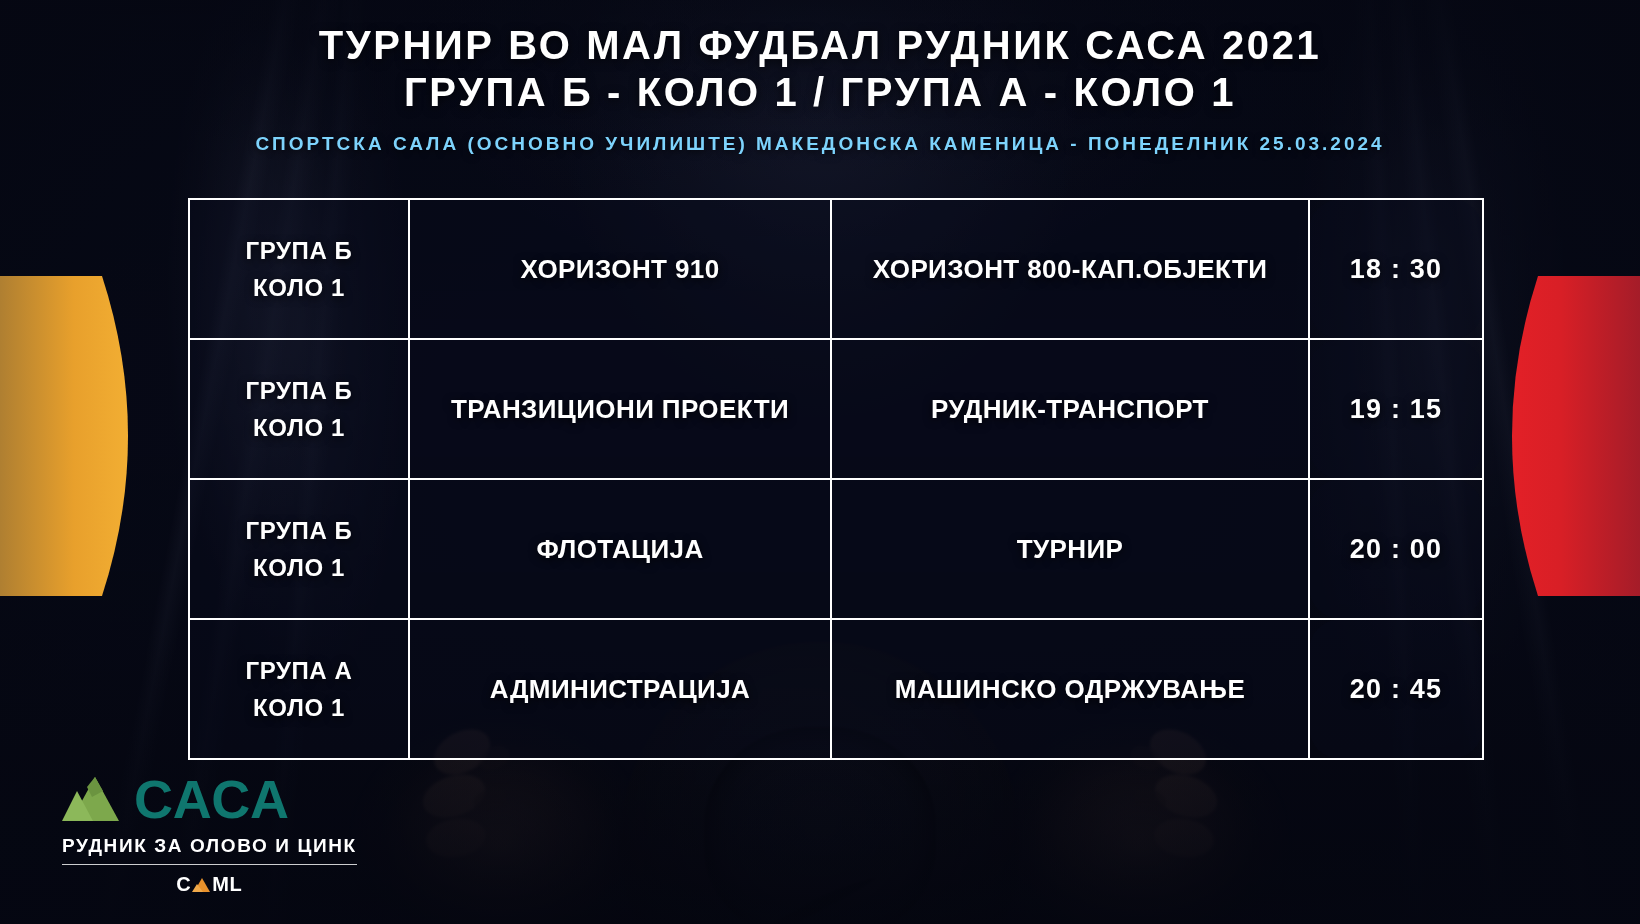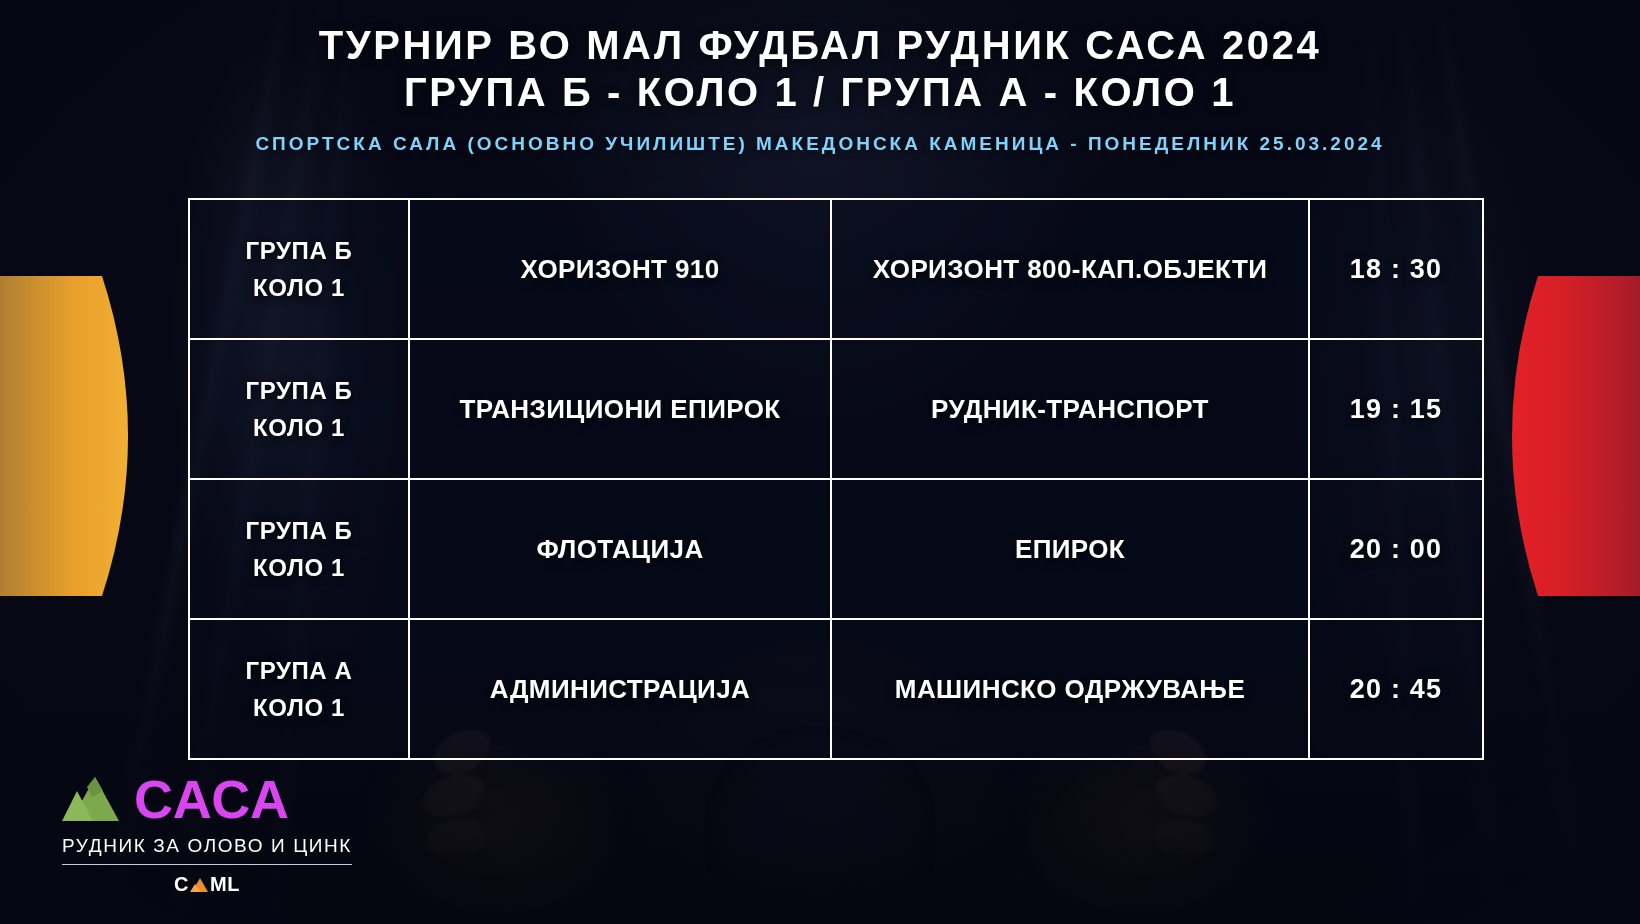--- a/index.html
+++ b/index.html
@@ -239,32 +239,32 @@
     z-index: 6;
   }
 
   .logo-row {
     display: flex;
     align-items: center;
     gap: 14px;
   }
 
   .logo-wordmark {
-    color: #d946ef;
+    color: #0f766e;
     font-size: 54px;
     font-weight: 700;
     letter-spacing: 1px;
     line-height: 1;
   }
 
   .logo-tagline {
     margin-top: 9px;
     color: #ffffff;
     font-size: 19px;
-    font-weight: 400;
+    font-weight: 700;
     letter-spacing: 1.6px;
     text-align: center;
     white-space: nowrap;
   }
 
   .logo-rule {
     margin-top: 7px;
     height: 1px;
     background: rgba(255,255,255,0.8);
     width: 100%;
@@ -351,52 +351,52 @@
         <stop offset="0%" stop-color="#5e1a2c"></stop>
         <stop offset="34%" stop-color="#8e1b2a"></stop>
         <stop offset="80%" stop-color="#d81f26"></stop>
         <stop offset="100%" stop-color="#e32027"></stop>
       </linearGradient>
     </defs>
     <path d="M 270 0 L 50 0 Q -2 160 50 320 L 270 320 Z" fill="url(#gradRed)"></path>
   </svg>
 
   <div class="header">
-    <div class="title-line">ТУРНИР ВО МАЛ ФУДБАЛ РУДНИК САСА 2024</div>
+    <div class="title-line">ТУРНИР ВО МАЛ ФУДБАЛ РУДНИК САСА 2021</div>
     <div class="title-line">ГРУПА Б - КОЛО 1 / ГРУПА А - КОЛО 1</div>
     <div class="subtitle">СПОРТСКА САЛА (ОСНОВНО УЧИЛИШТЕ) МАКЕДОНСКА КАМЕНИЦА - ПОНЕДЕЛНИК 25.03.2024</div>
   </div>
 
   <table class="schedule">
     <tbody>
       <tr>
         <td class="col-group cell-group">
           <div>ГРУПА Б</div>
           <div>КОЛО 1</div>
         </td>
         <td class="col-team-a cell-team">ХОРИЗОНТ 910</td>
         <td class="col-team-b cell-team">ХОРИЗОНТ 800-КАП.ОБЈЕКТИ</td>
         <td class="col-time cell-time">18 : 30</td>
       </tr>
       <tr>
         <td class="col-group cell-group">
           <div>ГРУПА Б</div>
           <div>КОЛО 1</div>
         </td>
-        <td class="col-team-a cell-team">ТРАНЗИЦИОНИ ЕПИРОК</td>
+        <td class="col-team-a cell-team">ТРАНЗИЦИОНИ ПРОЕКТИ</td>
         <td class="col-team-b cell-team">РУДНИК-ТРАНСПОРТ</td>
         <td class="col-time cell-time">19 : 15</td>
       </tr>
       <tr>
         <td class="col-group cell-group">
           <div>ГРУПА Б</div>
           <div>КОЛО 1</div>
         </td>
         <td class="col-team-a cell-team">ФЛОТАЦИЈА</td>
-        <td class="col-team-b cell-team">ЕПИРОК</td>
+        <td class="col-team-b cell-team">ТУРНИР</td>
         <td class="col-time cell-time">20 : 00</td>
       </tr>
       <tr>
         <td class="col-group cell-group">
           <div>ГРУПА А</div>
           <div>КОЛО 1</div>
         </td>
         <td class="col-team-a cell-team">АДМИНИСТРАЦИЈА</td>
         <td class="col-team-b cell-team">МАШИНСКО ОДРЖУВАЊЕ</td>
         <td class="col-time cell-time">20 : 45</td>

